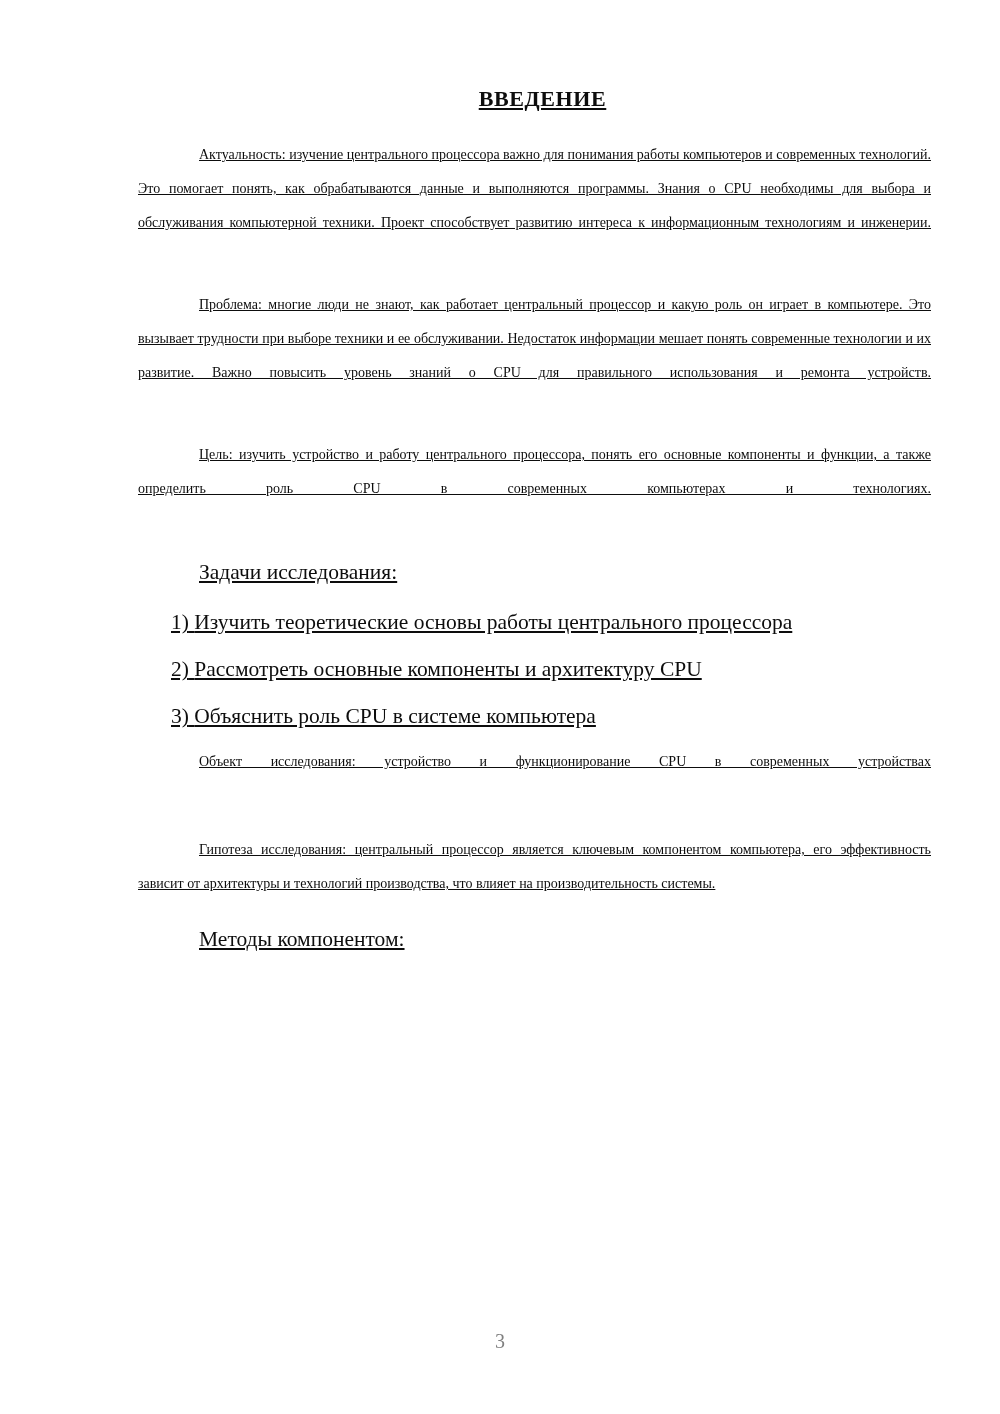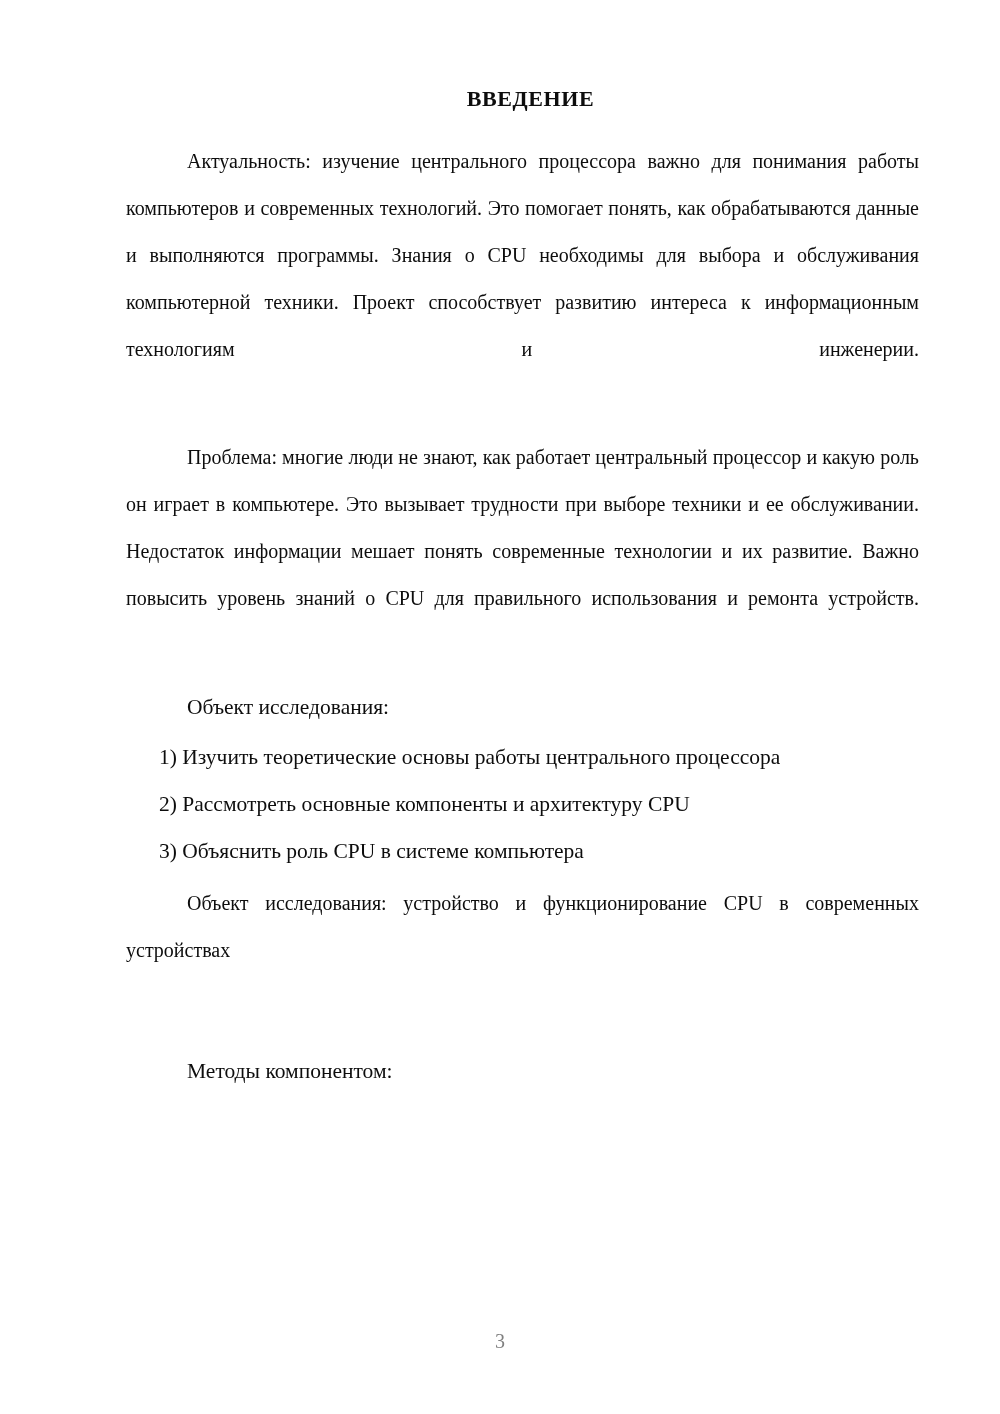--- a/index.html
+++ b/index.html
@@ -14,39 +14,40 @@
     height: 1414px;
     background: #ffffff;
     overflow: hidden;
     font-family: "Liberation Serif", "DejaVu Serif", serif;
     color: #0d0d0d;
   }
 
   
   #content {
     position: absolute;
-    left: 126px;
+    left: 138px;
     top: 86px;
     width: 793px;
+    text-decoration: underline;
   }
 
   .doc-heading {
     font-size: 22px;
     font-weight: bold;
     text-align: center;
     letter-spacing: 0.6px;
     margin: 0 0 26px 0;
     padding-left: 16px;   
     line-height: 1.2;
   }
 
   
   .para {
-    font-size: 20px;
-    line-height: 47px;
+    font-size: 14px;
+    line-height: 34px;
     text-align: justify;
     text-justify: inter-word;
     text-indent: 61px;
     margin: 0 0 8px 0;
     hyphens: none;
   }
 
   
   .para::after {
     content: "";
@@ -104,24 +105,25 @@
     <h1 class="doc-heading">ВВЕДЕНИЕ</h1>
 
     <p class="para">Актуальность: изучение центрального процессора важно для понимания работы компьютеров и современных технологий. Это помогает понять, как обрабатываются данные и выполняются программы. Знания о CPU необходимы для выбора и обслуживания компьютерной техники. Проект способствует развитию интереса к информационным технологиям и инженерии.</p>
 
     <div class="spacer-sm"></div>
 
     <p class="para">Проблема: многие люди не знают, как работает центральный процессор и какую роль он играет в компьютере. Это вызывает трудности при выборе техники и ее обслуживании. Недостаток информации мешает понять современные технологии и их развитие. Важно повысить уровень знаний о CPU для правильного использования и ремонта устройств.</p>
 
     <div class="spacer-sm"></div>
 
+    <p class="para">Цель: изучить устройство и работу центрального процессора, понять его основные компоненты и функции, а также определить роль CPU в современных компьютерах и технологиях.</p>
 
     <div class="spacer-sm"></div>
 
-    <p class="lead-line">Объект исследования:</p>
+    <p class="lead-line">Задачи исследования:</p>
 
     <ol class="task-list">
       <li class="task-item">
         <span>1)</span>
         <span>Изучить теоретические основы работы центрального процессора</span>
       </li>
       <li class="task-item">
         <span>2)</span>
         <span>Рассмотреть основные компоненты и архитектуру CPU</span>
       </li>
@@ -131,20 +133,21 @@
       </li>
     </ol>
 
     <p class="para">Объект исследования: устройство и функционирование CPU в современных устройствах</p>
 
     <div class="spacer-sm"></div>
 
 
     <div class="spacer-sm"></div>
 
+    <p class="para para-noafter">Гипотеза исследования: центральный процессор является ключевым компонентом компьютера, его эффективность зависит от архитектуры и технологий производства, что влияет на производительность системы.</p>
 
     <div class="spacer-md"></div>
 
     <p class="lead-line">Методы компонентом:</p>
 
   </div>
 
   <div id="page-number">3</div>
 
 </div>

